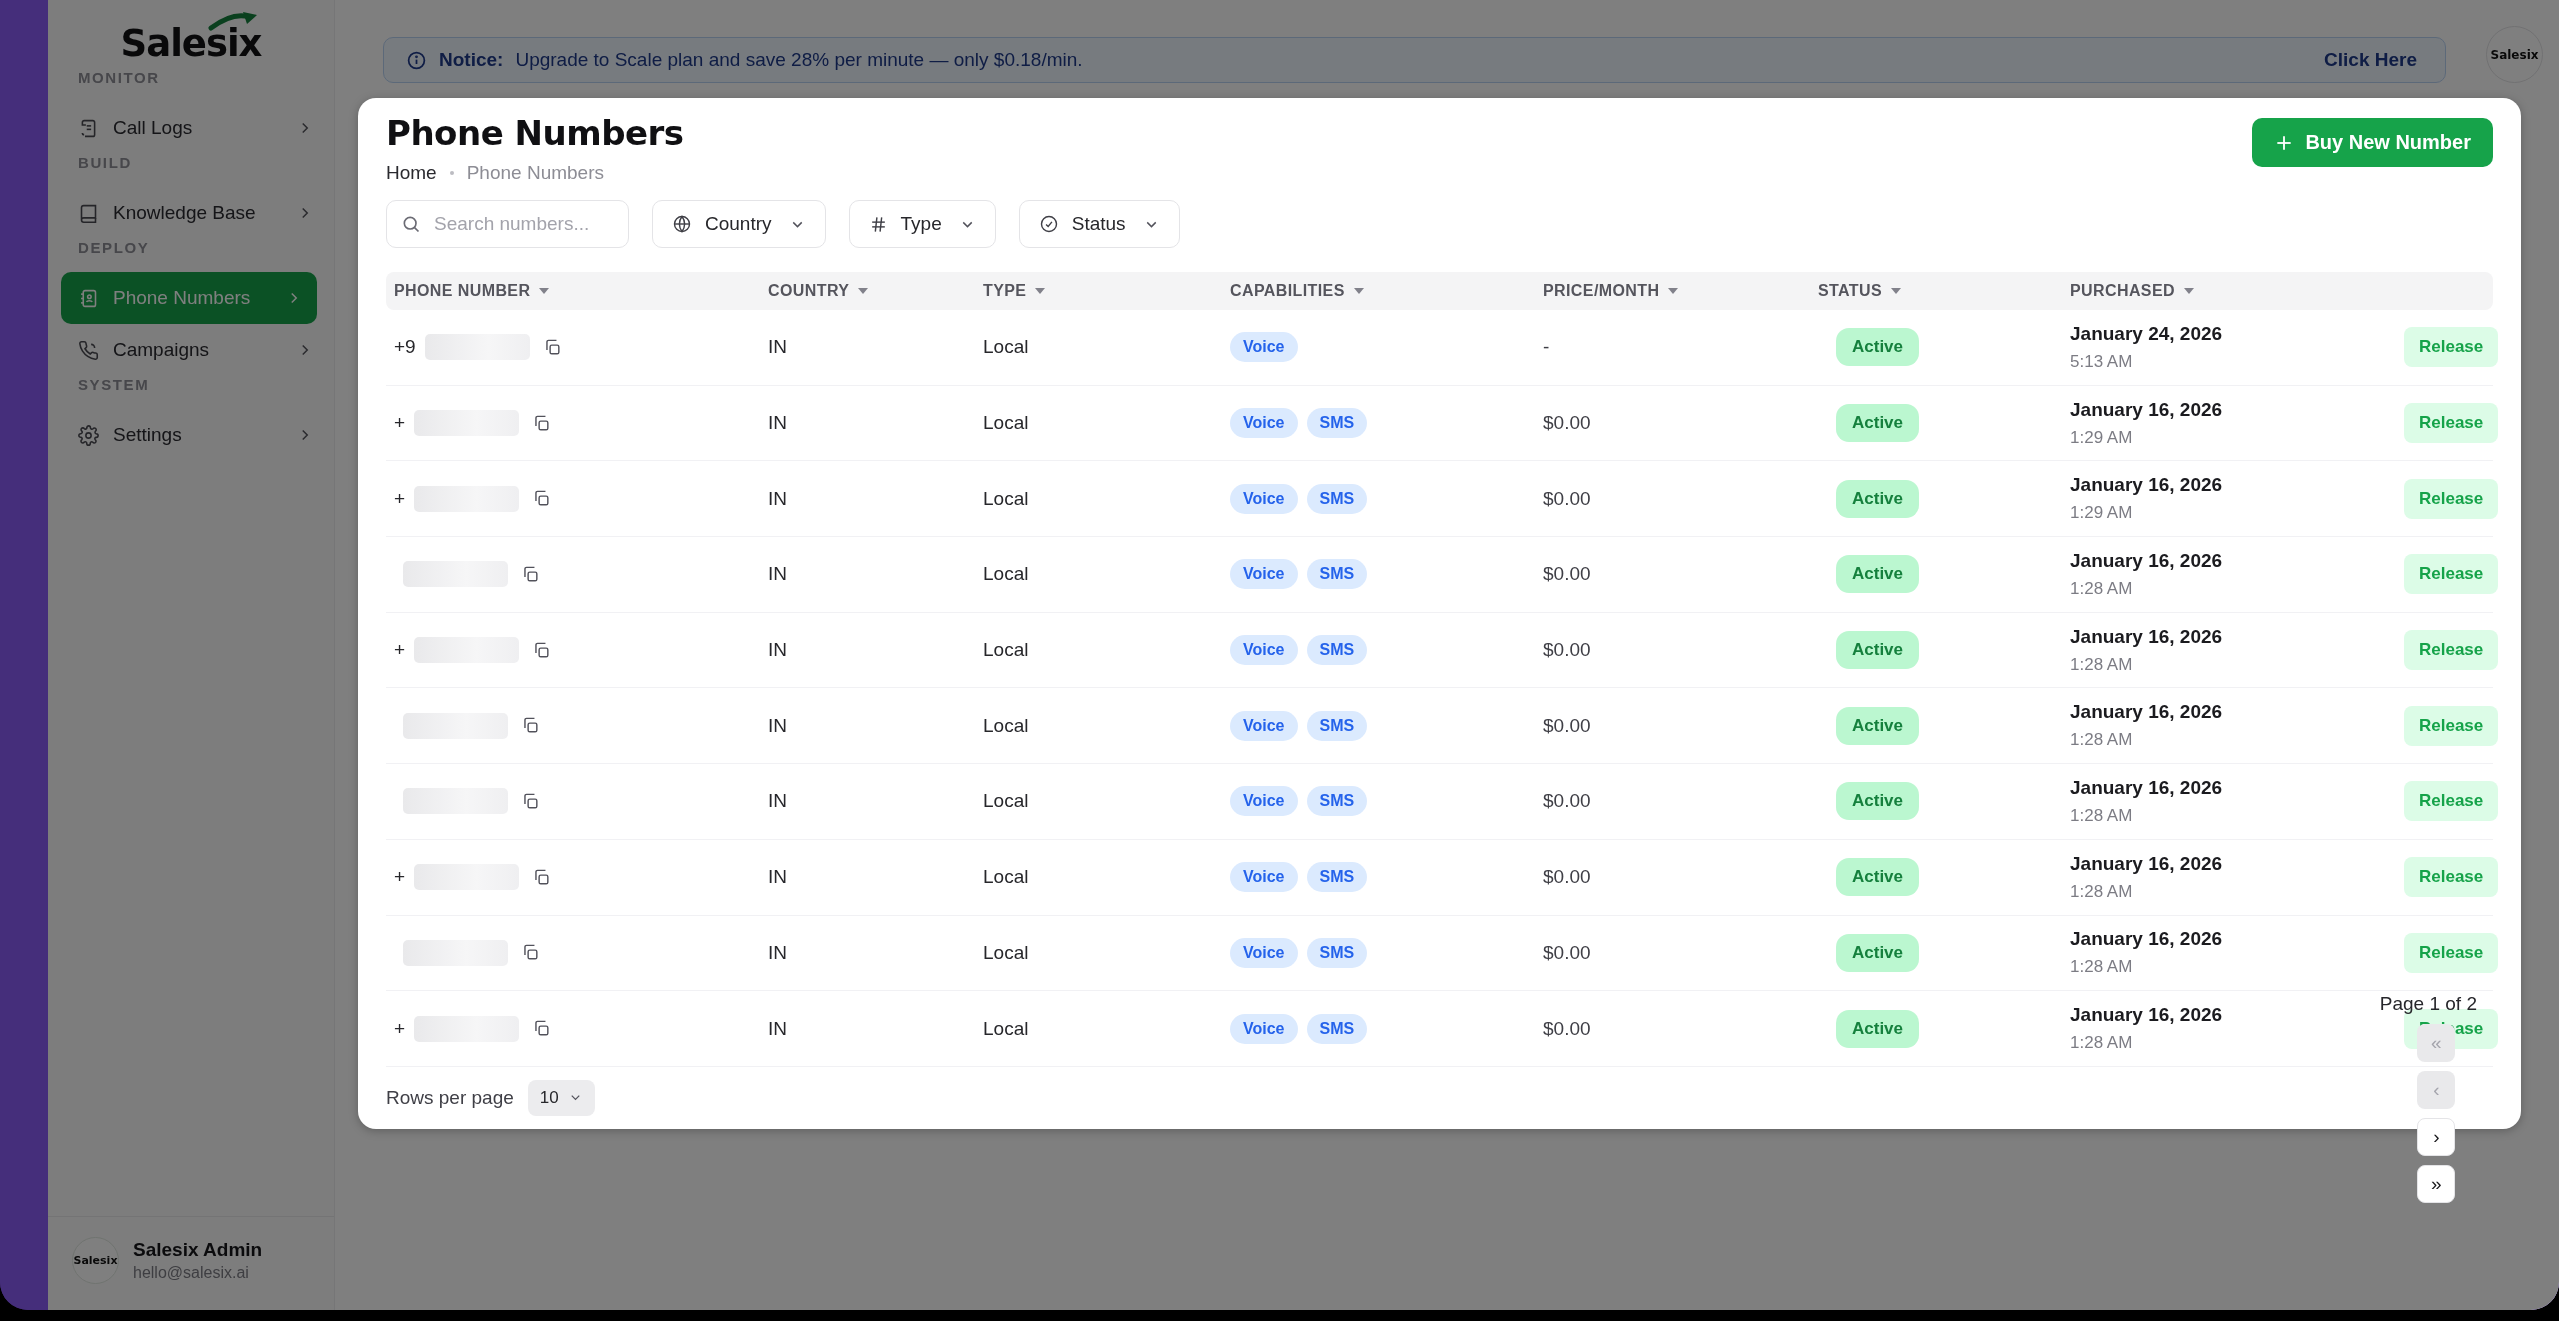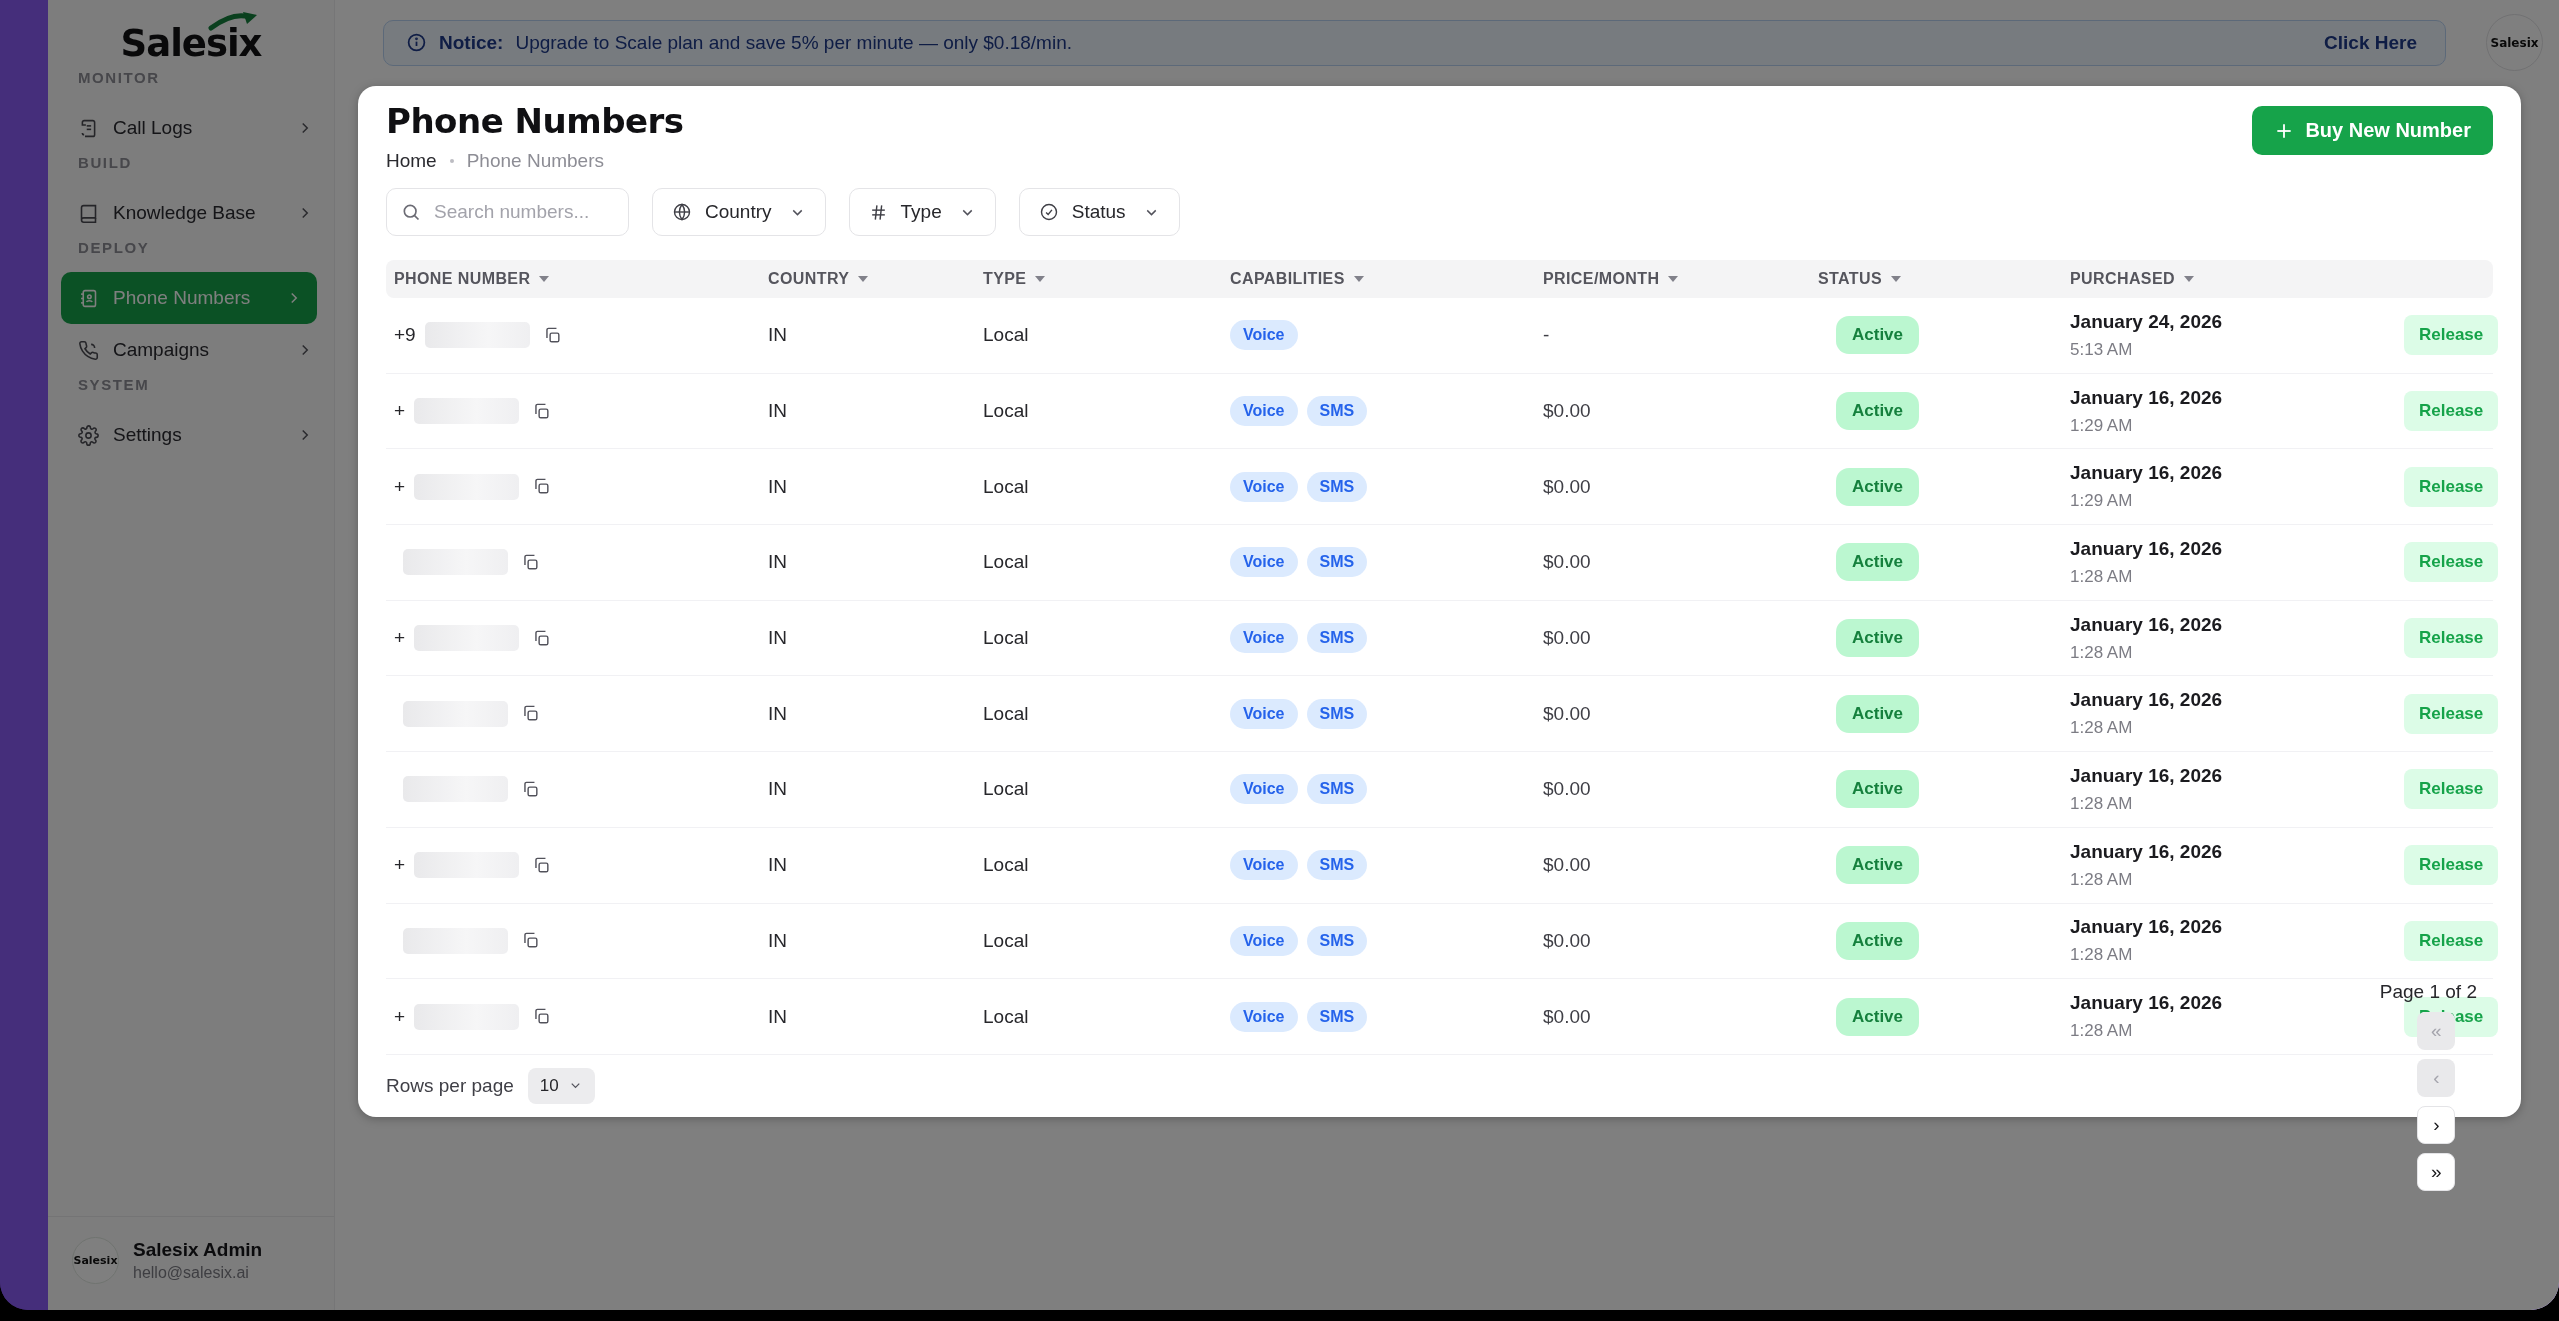--- a/index.html
+++ b/index.html
@@ -24,21 +24,21 @@
   .nav-item.active{background:var(--accent);margin:0 17px 0 13px;padding:0 14px 0 17px;border-radius:10px;color:#fff;}
   .nav-item.active .nicon,.nav-item.active .chev{stroke:#fff;}
   .user-area{margin-top:auto;border-top:1px solid #e8e8ea;padding:20px 24px 26px;display:flex;align-items:center;gap:14px;}
   .avatar{width:47px;height:47px;border-radius:50%;background:#fff;border:1px solid #dfe6df;display:flex;align-items:center;justify-content:center;flex:none;}
   .avatar .mini-logo{font-family:"DejaVu Sans",sans-serif;font-weight:800;font-size:11px;color:#141414;}
   .user-name{font-size:19px;font-weight:700;color:#17171b;line-height:22px;}
   .user-email{font-size:16px;color:#7c7c84;margin-top:3px;}
 
   
   .main{flex:1;display:flex;flex-direction:column;background:#fff;min-width:0;}
-  .notice-row{display:flex;align-items:center;padding:14px 16px 0 48px;gap:40px;}
+  .notice-row{display:flex;align-items:flex-end;padding:14px 16px 0 48px;gap:40px;margin-top:12px;}
   .notice-bar{flex:1;height:46px;background:var(--notice-bg);border:1.5px solid var(--notice-border);border-radius:10px;display:flex;align-items:center;gap:12px;padding:0 22px;color:var(--notice-text);font-size:19px;}
   .notice-bar .nlabel{font-weight:700;}
   .click-here{margin-left:auto;font-weight:700;cursor:pointer;padding-right:6px;}
   .top-avatar{width:57px;height:57px;border-radius:50%;background:#fff;border:1px solid #e2e2e5;display:flex;align-items:center;justify-content:center;flex:none;}
   .top-avatar .mini-logo{font-family:"DejaVu Sans",sans-serif;font-weight:800;font-size:12px;color:#141414;}
 
   
   .card{position:relative;z-index:10;margin:15px 38px 0 23px;height:1031px;background:#fff;border-radius:18px;padding:14px 28px 0;box-shadow:0 2px 10px rgba(0,0,0,0.25);}
   .card-head{display:flex;justify-content:space-between;align-items:flex-start;}
   .page-title{font-family:"DejaVu Sans",sans-serif;font-size:34px;font-weight:800;color:#101013;line-height:42px;letter-spacing:-0.5px;}
@@ -183,21 +183,21 @@
   <div class="main">
 
     <div class="notice-row">
       <div class="notice-bar">
         <svg width="21" height="21" viewBox="0 0 24 24" fill="none" stroke="#1e3a8a" stroke-width="2">
             <circle cx="12" cy="12" r="9"></circle>
             <line x1="12" y1="11" x2="12" y2="16"></line>
             <circle cx="12" cy="7.8" r="0.6" fill="#1e3a8a"></circle>
           </svg>
         <span class="nlabel">Notice:</span>
-        <span>Upgrade to Scale plan and save 5% per minute — only $0.18/min.</span>
+        <span>Upgrade to Scale plan and save 28% per minute — only $0.18/min.</span>
         <span class="click-here">Click Here</span>
       </div>
       <div class="top-avatar">
         <span class="mini-logo">Salesix</span>
       </div>
     </div>
 
     <section class="card">
 
       <div class="card-head">

